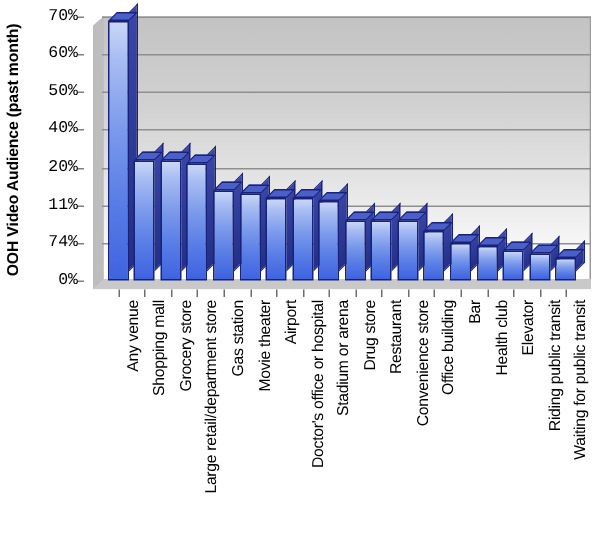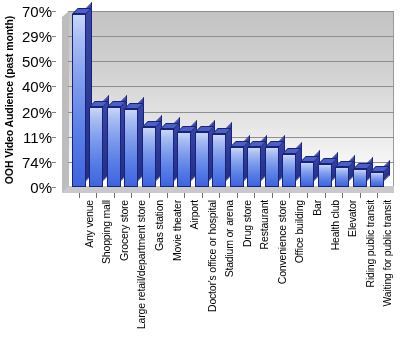--- a/index.html
+++ b/index.html
@@ -48,24 +48,25 @@
     position: absolute;
     left: 18px;
     top: 0px;
     width: 38px;
     height: 200px;
   }
   .y-tick-label {
     position: absolute;
     right: 4px;
     text-align: left;
-    font-size: 15px;
+    font-size: 11px;
     color: #000000;
     transform: translateY(-50%);
     white-space: nowrap;
+    font-family: Liberation Mono, monospace;
   }
   .y-tick-mark {
     position: absolute;
     width: 4px;
     height: 1px;
     background: #808080;
     right: 0px;
   }
 
   
@@ -210,21 +211,21 @@
       <div class="y-tick-label" style="top: 161.857px;">74%</div>
       <div class="y-tick-mark" style="top: 161.857px;"></div>
       <div class="y-tick-label" style="top: 136.714px;">11%</div>
       <div class="y-tick-mark" style="top: 136.714px;"></div>
       <div class="y-tick-label" style="top: 111.571px;">20%</div>
       <div class="y-tick-mark" style="top: 111.571px;"></div>
       <div class="y-tick-label" style="top: 86.4286px;">40%</div>
       <div class="y-tick-mark" style="top: 86.4286px;"></div>
       <div class="y-tick-label" style="top: 61.2857px;">50%</div>
       <div class="y-tick-mark" style="top: 61.2857px;"></div>
-      <div class="y-tick-label" style="top: 36.1429px;">29%</div>
+      <div class="y-tick-label" style="top: 36.1429px;">60%</div>
       <div class="y-tick-mark" style="top: 36.1429px;"></div>
       <div class="y-tick-label" style="top: 11px;">70%</div>
       <div class="y-tick-mark" style="top: 11px;"></div>
     </div>
 
   <div id="plot-area">
     <div id="plot-bg"></div>
     <div id="plot-wall-left"></div>
     <div id="plot-floor"></div>
     <div id="gridlines-layer">

